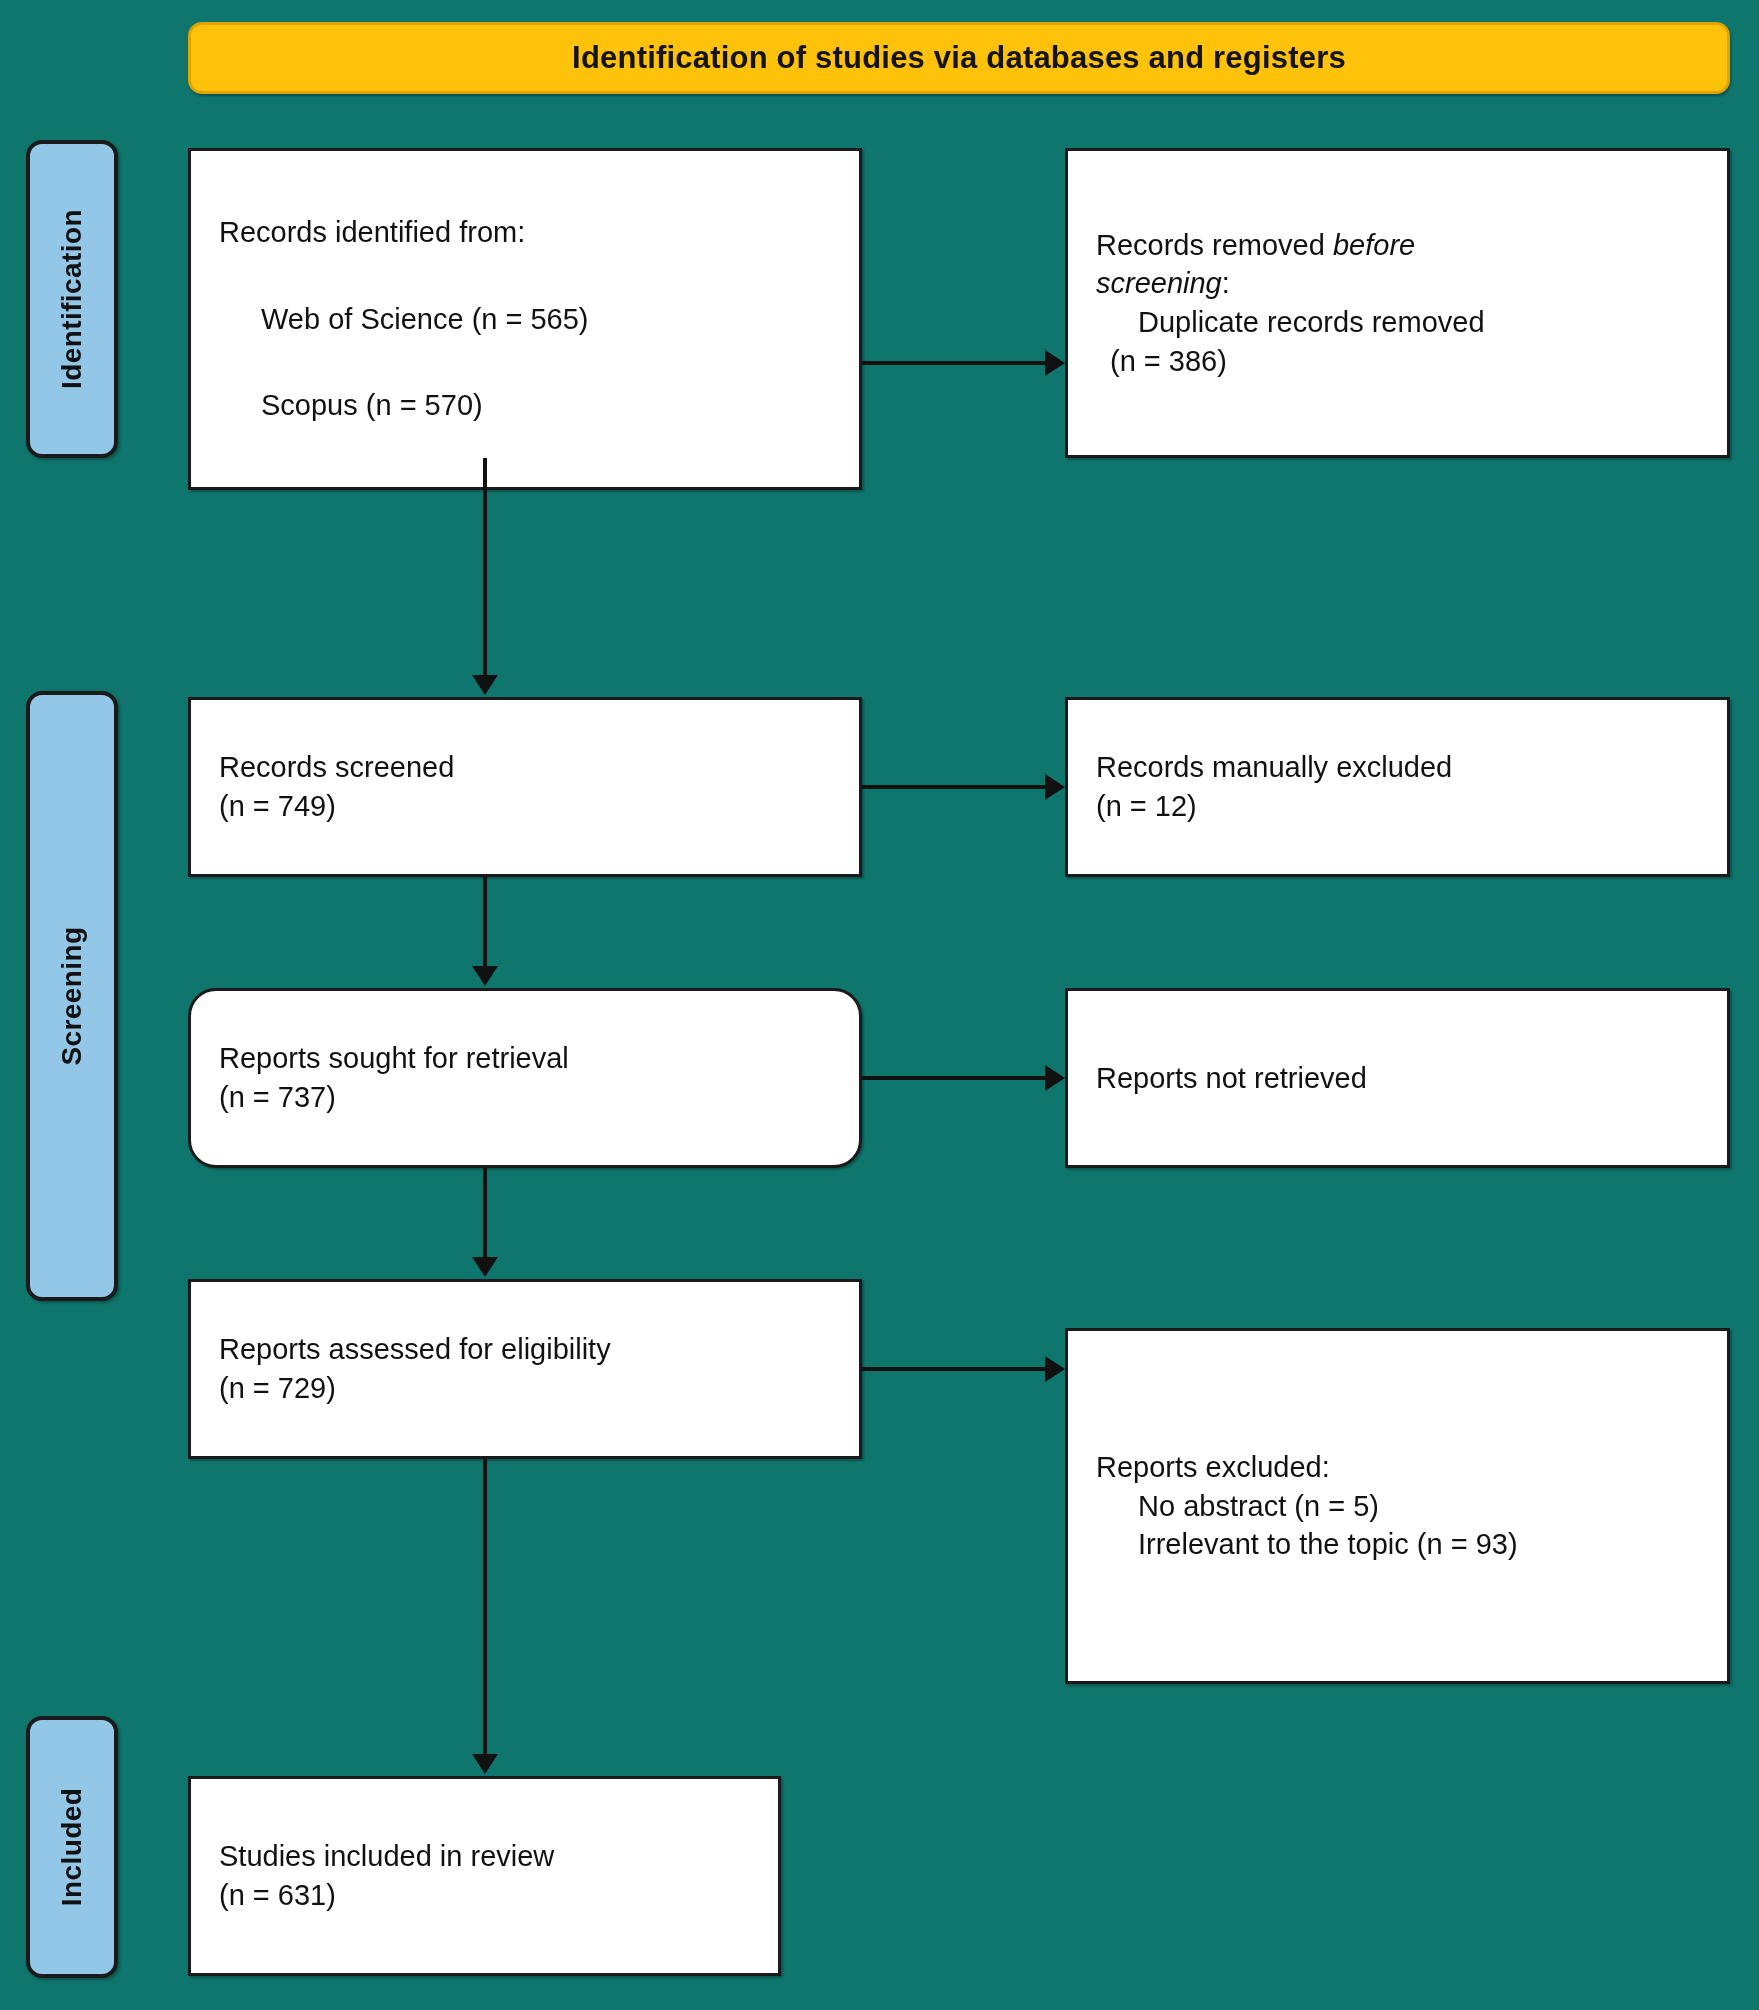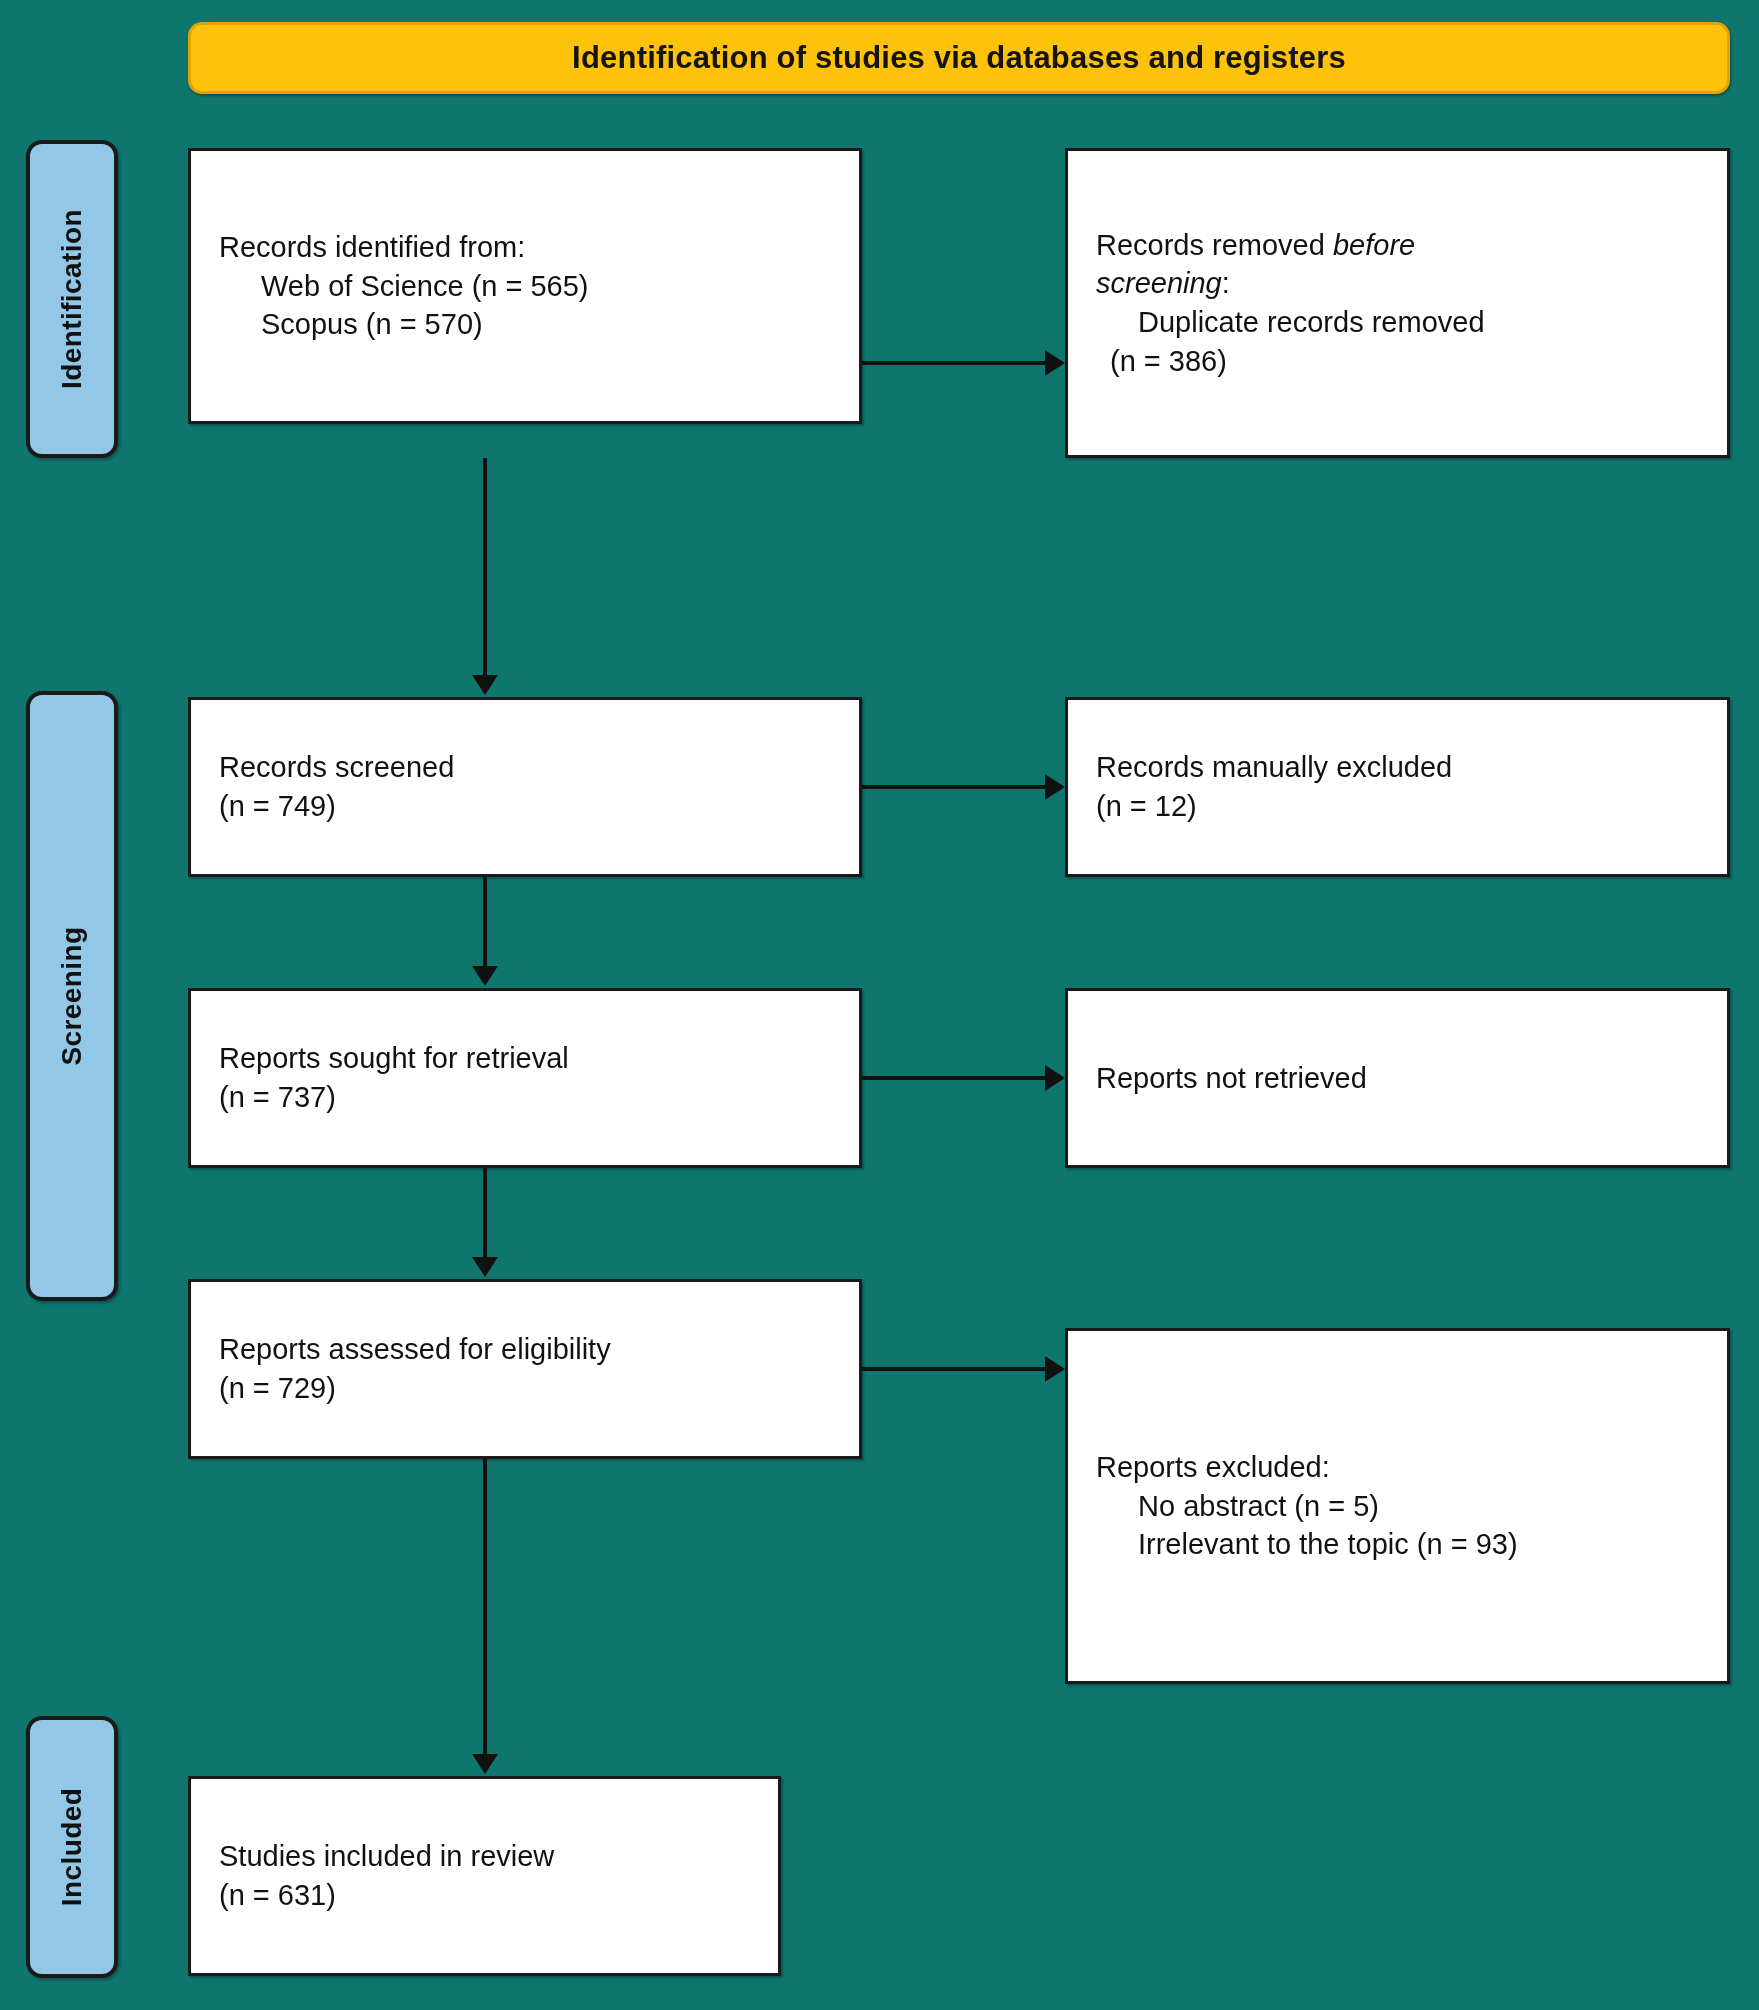--- a/index.html
+++ b/index.html
@@ -96,25 +96,25 @@
     padding-left: 42px;
   }
   .flow-box .box-line.indent-small {
     padding-left: 14px;
   }
   .flow-box .box-line em {
     font-style: italic;
   }
 
   
-  #box-identified        { left: 188px;  top: 148px;  width: 674px;  height: 276px; }
+  #box-identified        { left: 188px;  top: 148px;  width: 674px;  height: 342px; gap: 48px; }
   #box-removed           { left: 1065px; top: 148px;  width: 665px;  height: 310px; }
   #box-screened          { left: 188px;  top: 697px;  width: 674px;  height: 180px; }
   #box-manual-excluded   { left: 1065px; top: 697px;  width: 665px;  height: 180px; }
-  #box-sought            { left: 188px;  top: 988px;  width: 674px;  height: 180px; }
+  #box-sought            { left: 188px;  top: 988px;  width: 674px;  height: 180px; border-radius: 28px; }
   #box-not-retrieved     { left: 1065px; top: 988px;  width: 665px;  height: 180px; }
   #box-eligibility       { left: 188px;  top: 1279px; width: 674px;  height: 180px; }
   #box-excluded          { left: 1065px; top: 1328px; width: 665px;  height: 356px; }
   #box-included          { left: 188px;  top: 1776px; width: 593px;  height: 200px; }
 
   
   .arrow-v {
     position: absolute;
     width: 4px;
     background: #111111;

